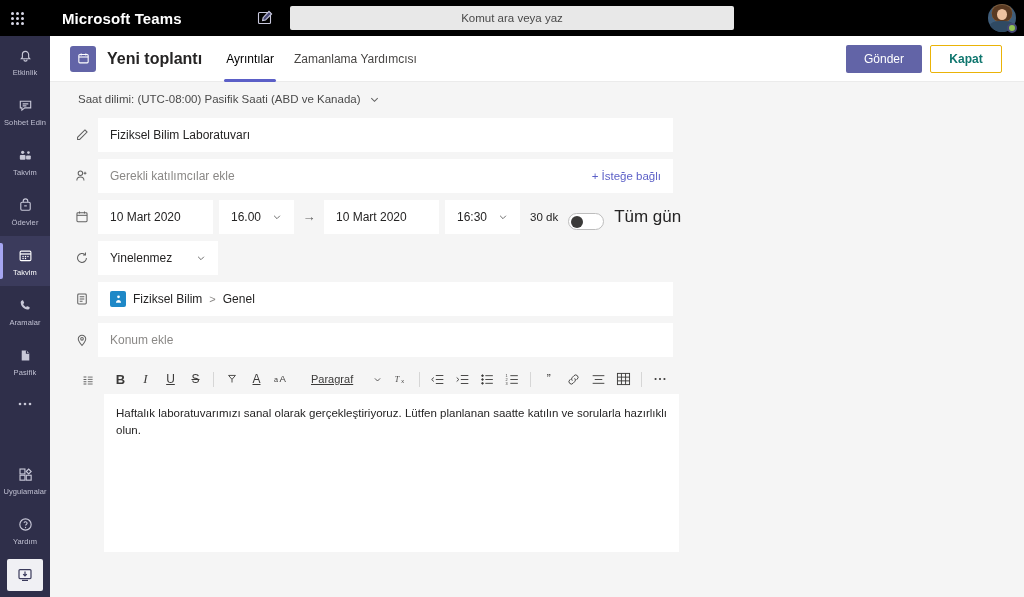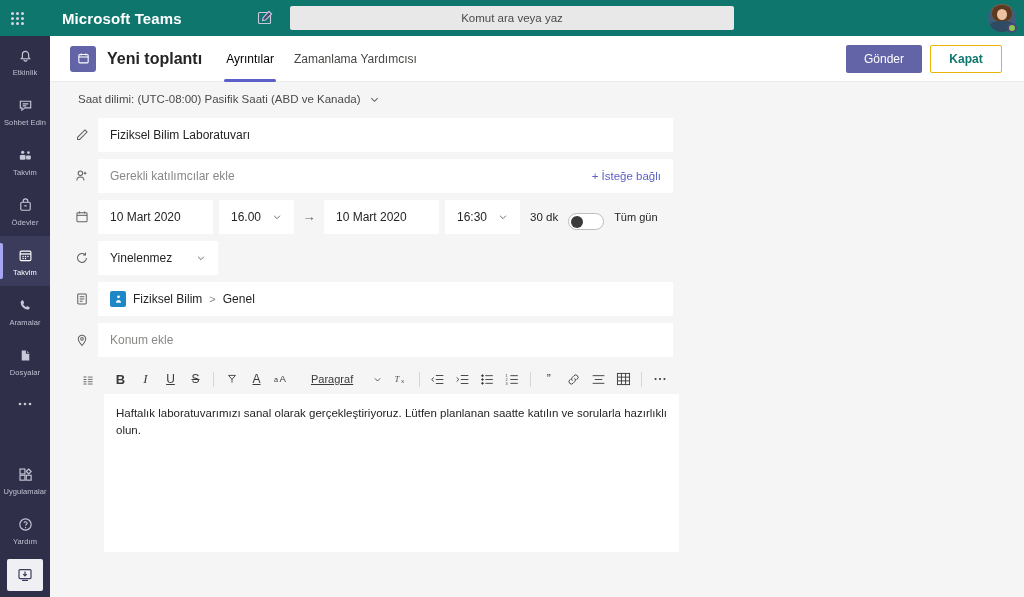--- a/index.html
+++ b/index.html
@@ -7,21 +7,21 @@
     width: 1024px; height: 597px;
     font-family: "Liberation Sans", sans-serif;
     background: #f3f2f1;
     overflow: hidden;
   }
   .app { position: relative; width: 1024px; height: 597px; }
 
   
   .titlebar {
     position: absolute; top: 0; left: 0; width: 1024px; height: 36px;
-    background: #0f766e; display: flex; align-items: center;
+    background: #000000; display: flex; align-items: center;
   }
   .waffle {
     width: 34px; height: 36px; display: flex; align-items: center; justify-content: center;
   }
   .waffle-grid {
     display: grid; grid-template-columns: repeat(3, 3px); grid-template-rows: repeat(3, 3px);
     gap: 2px;
   }
   .waffle-grid i { width: 3px; height: 3px; background: #d7d7e6; border-radius: 50%; display: block; }
   .brand {
@@ -144,21 +144,21 @@
   .arrow { width: 30px; text-align: center; color: #616161; font-size: 13px; line-height: 34px; }
   .dur { font-size: 11.5px; color: #252424; margin-left: 10px; line-height: 34px; }
   .toggle {
     width: 36px; height: 17px; background: #ffffff; border: 1px solid #bdbdbd; border-radius: 10px;
     margin: 9px 0 0 10px; position: relative; cursor: pointer;
   }
   .toggle .knob {
     position: absolute; left: 2px; top: 1.5px; width: 12px; height: 12px;
     background: #3b3a39; border-radius: 50%;
   }
-  .allday { font-size: 11px; color: #252424; line-height: 34px; margin-left: 10px; }
+  .allday { font-size: 17px; color: #252424; line-height: 34px; margin-left: 10px; }
 
   .recur-field { width: 120px; justify-content: space-between; }
 
   .channel-field { display: flex; align-items: center; gap: 7px; }
   .team-av {
     width: 16px; height: 16px; background: #1e88c7; border-radius: 2px; position: relative;
     display: flex; align-items: center; justify-content: center;
   }
   .chan-sep { color: #8a8886; font-size: 11px; }
 
@@ -294,21 +294,21 @@
       <span class="lbl">Aramalar</span>
     </div>
 
     <div class="rail-item">
       <span class="glyph">
         <svg width="17" height="17" viewBox="0 0 18 18" fill="none" stroke="#c8c8d8" stroke-width="1.2">
           <path d="M5 3.6h5l3 3v7.8H5z" fill="#c8c8d8" stroke="none"></path>
           <path d="M10 3.6v3h3" stroke="#2f2f4a"></path>
         </svg>
       </span>
-      <span class="lbl">Dosyalar</span>
+      <span class="lbl">Pasifik</span>
     </div>
 
     <div class="rail-more">
       <svg width="18" height="6" viewBox="0 0 18 6" fill="#c8c8d8">
         <circle cx="4" cy="3" r="1.3"></circle>
           <circle cx="9" cy="3" r="1.3"></circle>
           <circle cx="14" cy="3" r="1.3"></circle>
       </svg>
     </div>
 

